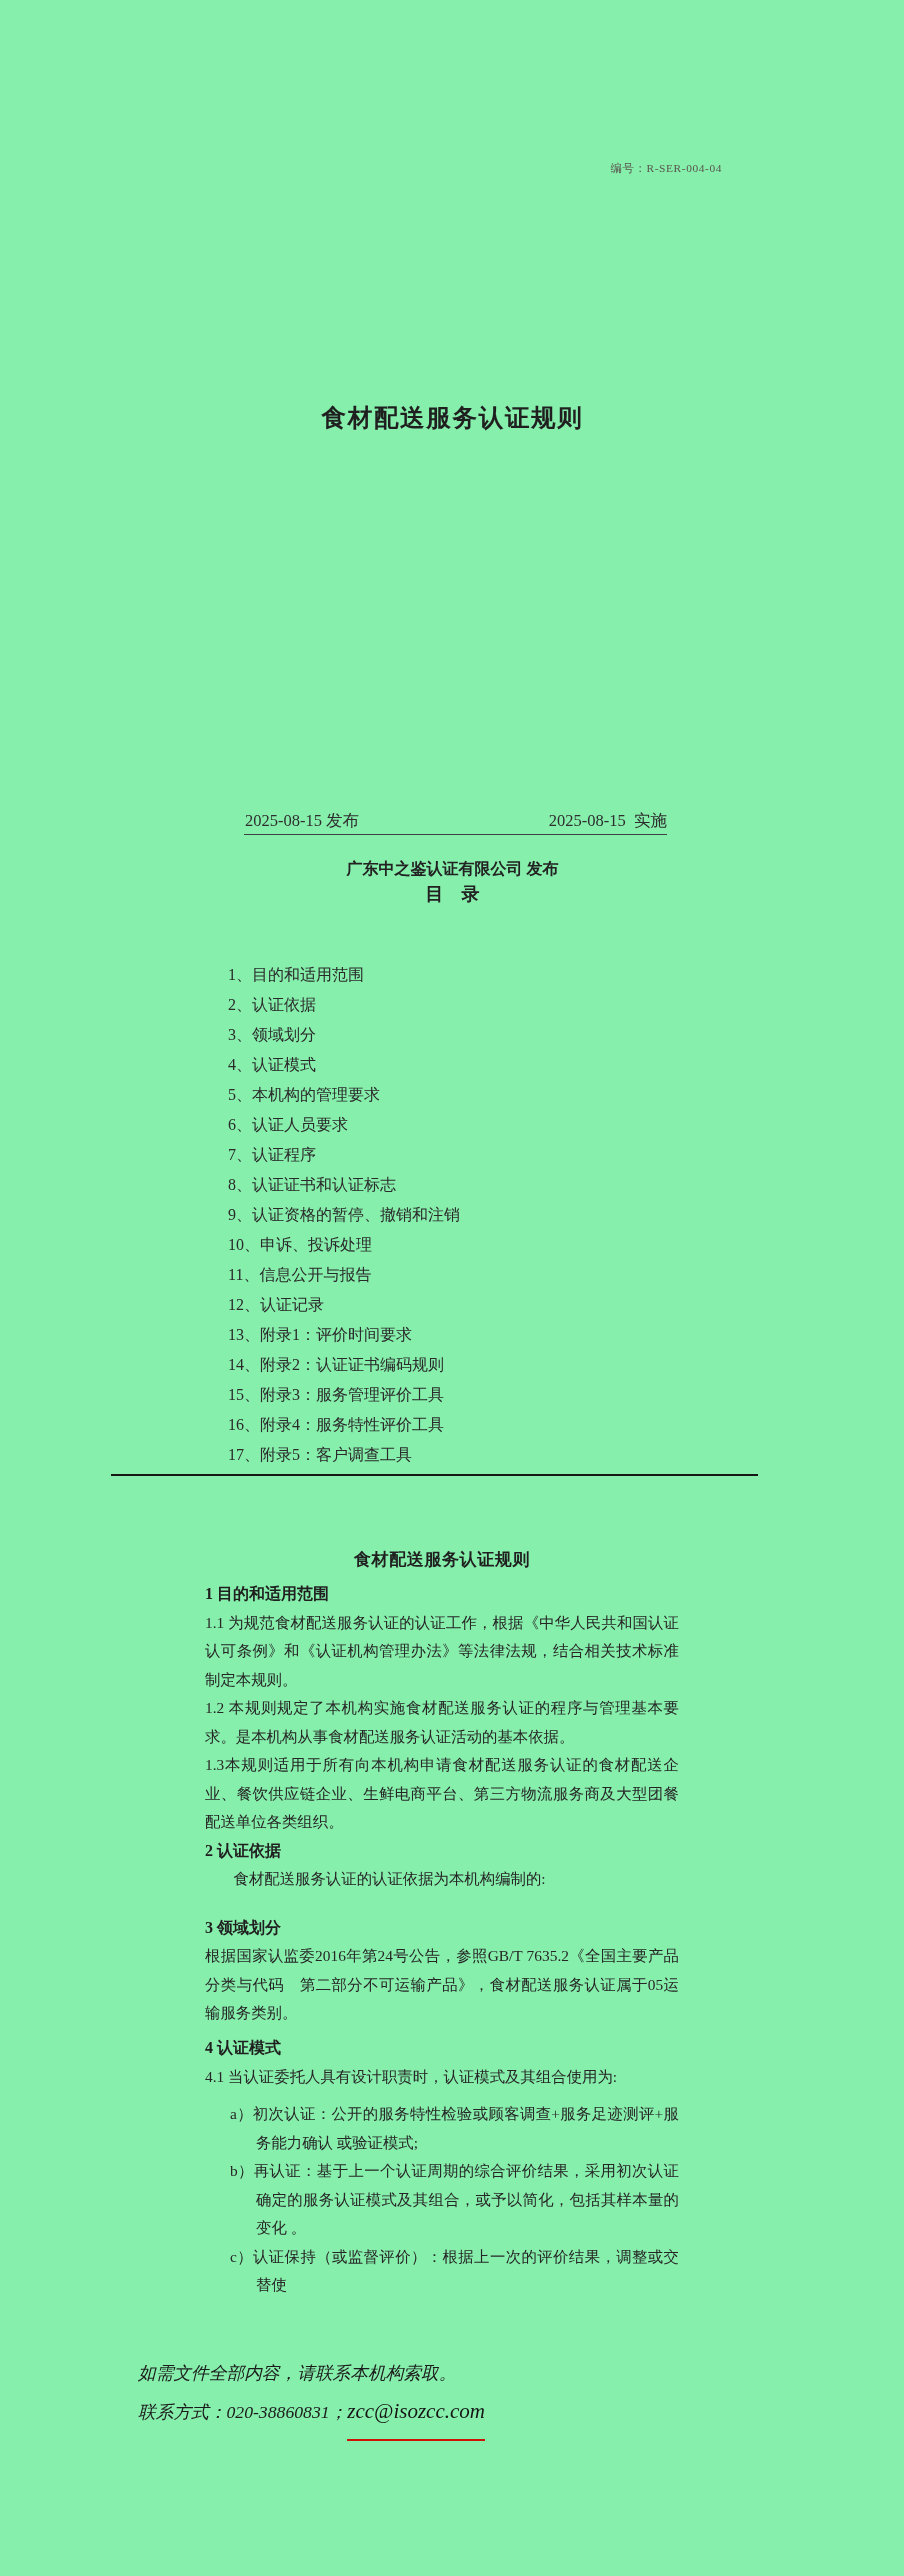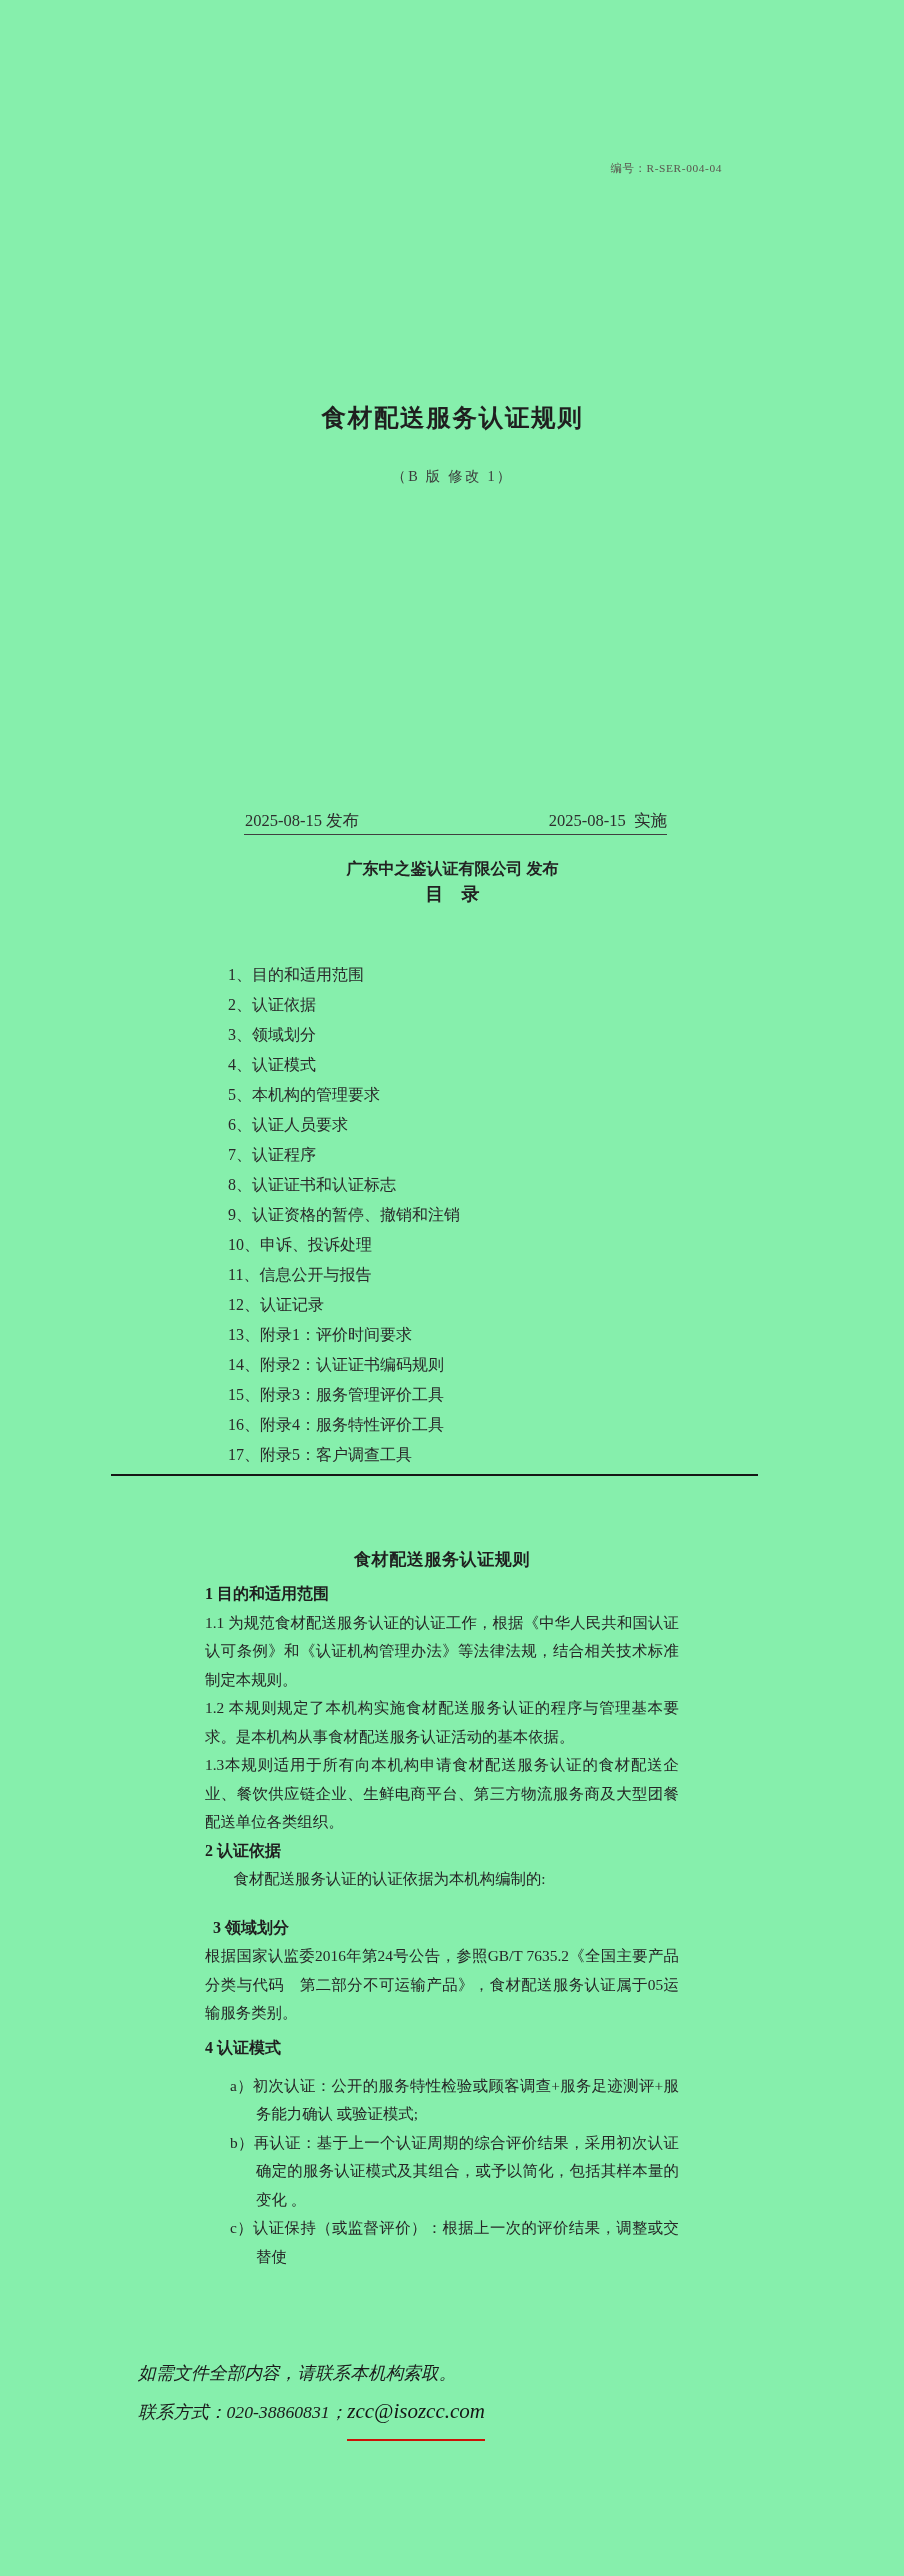--- a/index.html
+++ b/index.html
@@ -58,21 +58,21 @@
   }
   .body-heading{
     text-align:center;font-size:17px;font-weight:bold;
     line-height:28.5px;color:#1f1f1f;letter-spacing:0.6px;
   }
   .sec-heading{
     font-size:16px;font-weight:bold;line-height:28.5px;color:#1f1f1f;margin:0;
   }
   .mt10{margin-top:5.7px;}
   .mt12{margin-top:6.8px;}
-  .mt35{margin-top:20px;margin-left:8px;}
+  .mt35{margin-top:20px;}
   .para{margin:0;text-align:justify;}
   .indented{margin-left:28.5px;}
   .mode-list{margin-top:8.6px;}
   .list-item{margin-left:51px;text-indent:-26px;text-align:justify;}
   .doc-footer{
     position:absolute;top:2354px;left:138px;
     font-style:italic;font-size:17.7px;line-height:38px;color:#1c1c1c;
   }
   .footer-line{white-space:pre;}
   .footer-email{
@@ -84,21 +84,20 @@
   }
 </style>
 </head>
 <body>
 
 <div class="page">
 
   <div class="doc-number">编号：R-SER-004-04</div>
 
   <div class="cover-title">食材配送服务认证规则</div>
-  <div class="cover-subtitle">（B 版 修改 1）</div>
 
   <div class="dates-row">
     <span>2025-08-15 发布</span>
     <span>2025-08-15  实施</span>
   </div>
   <div class="rule-thin"></div>
 
   <div class="publisher">广东中之鉴认证有限公司 发布</div>
 
   <div class="toc-title">目　录</div>
@@ -133,20 +132,21 @@
     <p class="para">1.2 本规则规定了本机构实施食材配送服务认证的程序与管理基本要求。是本机构从事食材配送服务认证活动的基本依据。</p>
     <p class="para">1.3本规则适用于所有向本机构申请食材配送服务认证的食材配送企业、餐饮供应链企业、生鲜电商平台、第三方物流服务商及大型团餐配送单位各类组织。</p>
 
     <h2 class="sec-heading">2 认证依据</h2>
     <p class="para indented">食材配送服务认证的认证依据为本机构编制的:</p>
 
     <h2 class="sec-heading mt35">3 领域划分</h2>
     <p class="para">根据国家认监委2016年第24号公告，参照GB/T 7635.2《全国主要产品分类与代码　第二部分不可运输产品》，食材配送服务认证属于05运输服务类别。</p>
 
     <h2 class="sec-heading mt12">4 认证模式</h2>
+    <p class="para">4.1 当认证委托人具有设计职责时，认证模式及其组合使用为:</p>
     <div class="mode-list">
       <p class="para list-item">a）初次认证：公开的服务特性检验或顾客调查+服务足迹测评+服务能力确认 或验证模式;</p>
       <p class="para list-item">b）再认证：基于上一个认证周期的综合评价结果，采用初次认证确定的服务认证模式及其组合，或予以简化，包括其样本量的变化 。</p>
       <p class="para list-item">c）认证保持（或监督评价）：根据上一次的评价结果，调整或交替使</p>
     </div>
   </div>
 
   <div class="doc-footer">
     <div class="footer-line">如需文件全部内容，请联系本机构索取。</div>
     <div class="footer-line"><span>联系方式：020-38860831；</span><a href="#" class="footer-email">zcc@isozcc.com</a></div>

